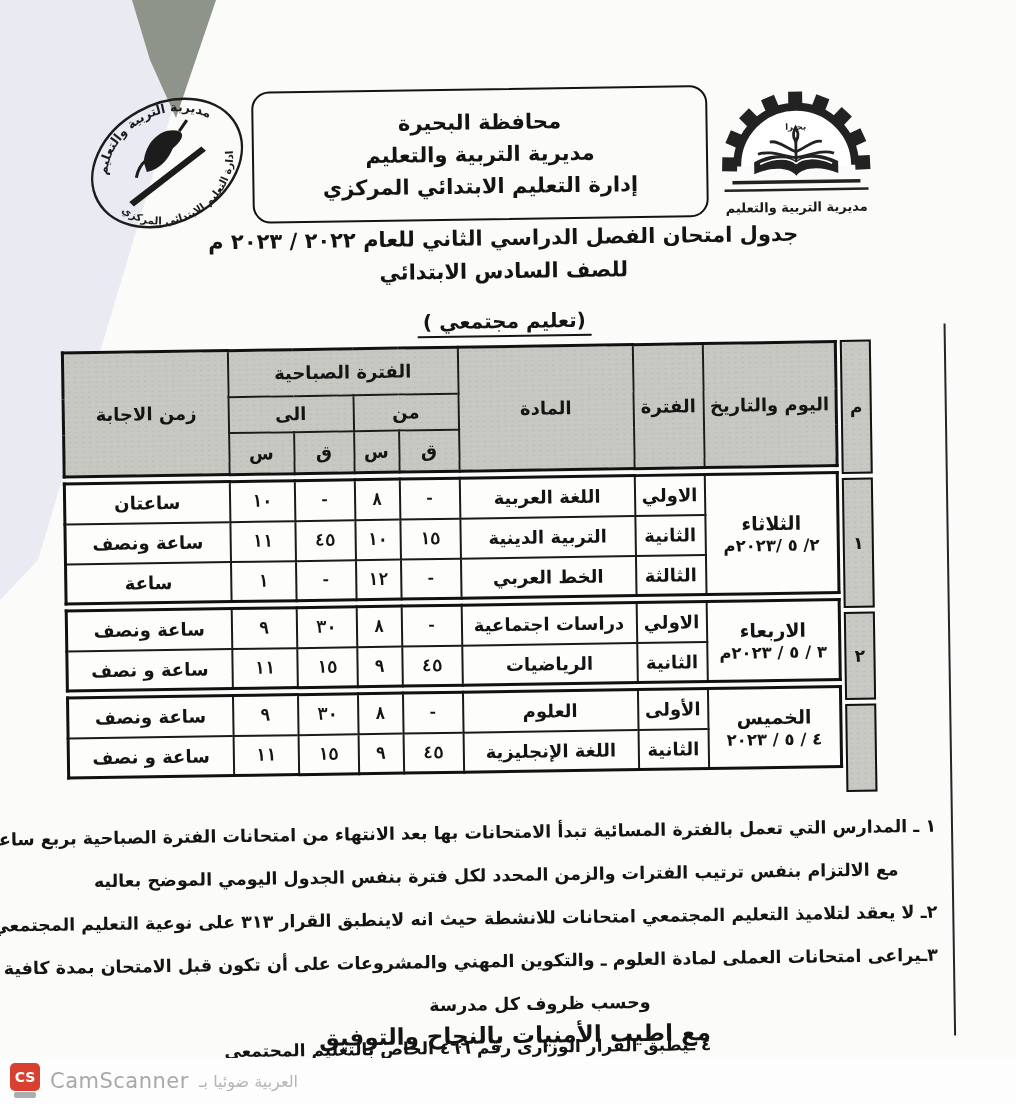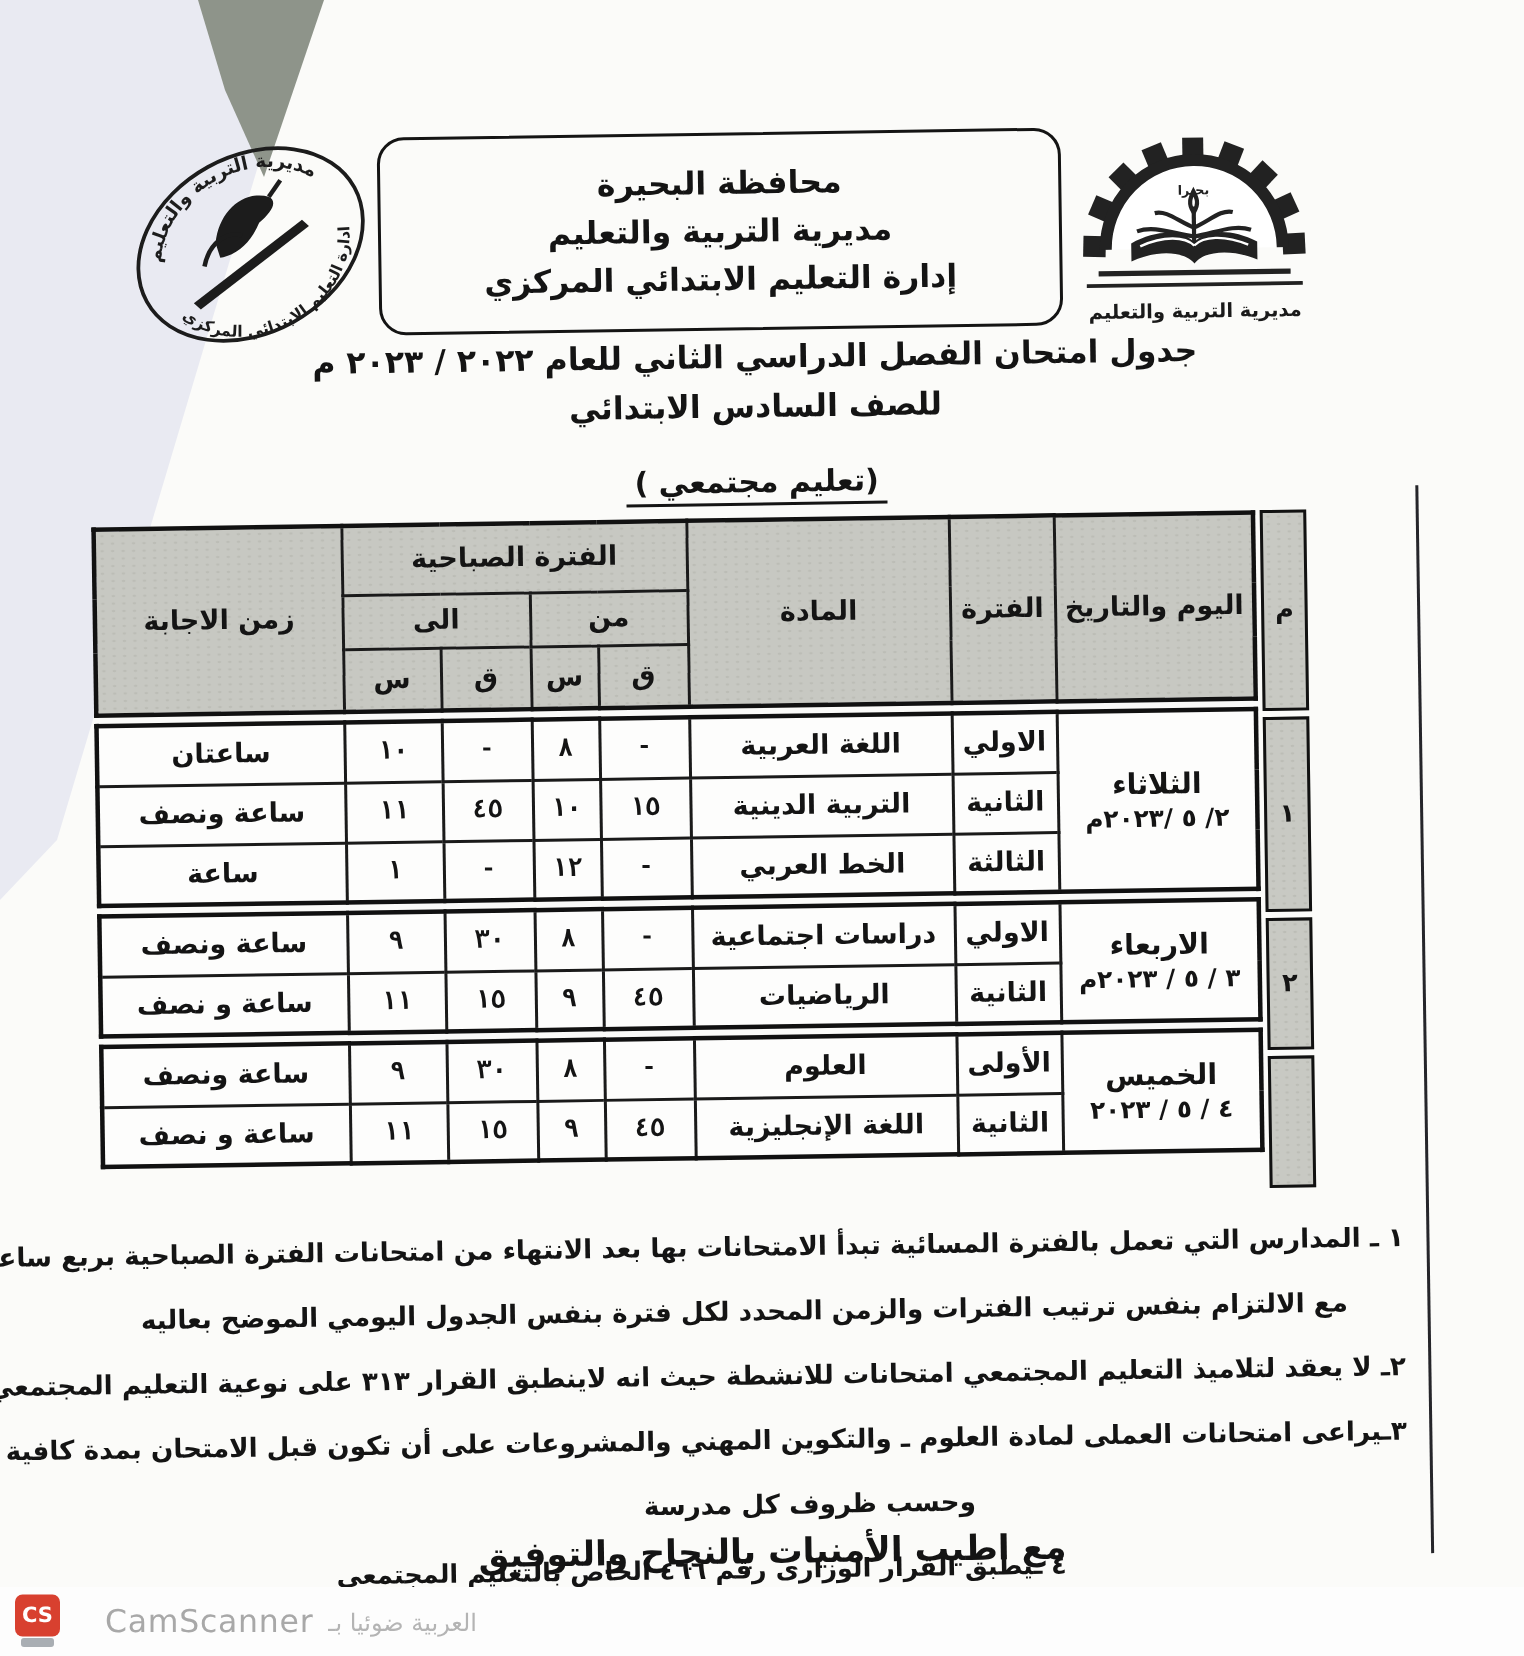--- a/index.html
+++ b/index.html
@@ -69,21 +69,21 @@
   .closing{position:absolute;left:0;top:1022px;width:1016px;text-align:center;
     font-size:23px;font-weight:bold;direction:rtl;}
   
   .footer{position:absolute;left:0;bottom:0;width:1016px;height:46px;background:#fdfdfd;z-index:5;
     display:flex;align-items:center;padding-left:10px;box-sizing:border-box;}
   .cs-wrap{position:relative;width:32px;height:36px;margin-right:8px;}
   .cs-icon{position:absolute;top:0;left:0;width:30px;height:28px;background:#d8402f;border-radius:5px;
     color:#fff;font-size:14px;font-weight:bold;display:flex;align-items:center;justify-content:center;
     font-family:"DejaVu Sans",sans-serif;}
   .cs-base{position:absolute;left:4px;bottom:1px;width:22px;height:6px;background:#a9aeb3;border-radius:2px;}
-  .cs-brand{color:#a8a8a8;font-size:21px;letter-spacing:.5px;margin-left:20px;}
+  .cs-brand{color:#a8a8a8;font-size:21px;letter-spacing:.5px;}
   .cs-arabic{color:#b4b4b4;font-size:16px;margin-left:10px;direction:rtl;}
 </style>
 </head>
 <body>
 
 <div class="under-sheet"></div>
 <div class="corner-wedge"></div>
 
 <div class="paper">
 <div class="content">

